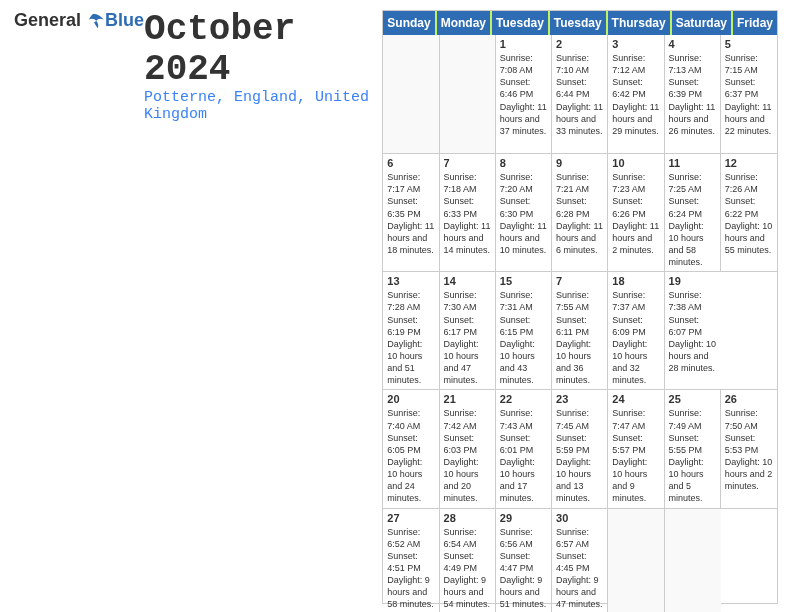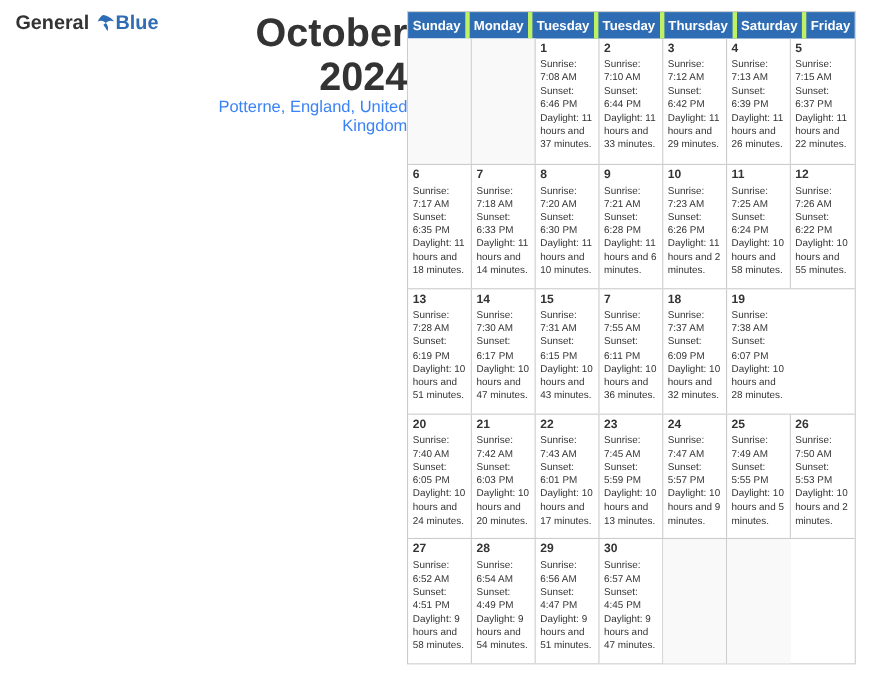--- a/index.html
+++ b/index.html
@@ -31,21 +31,22 @@
     .logo-text {
       display: flex;
       align-items: center;
     }
     .logo-icon {
       width: 22px;
       height: 18px;
       margin-left: 2px;
     }
     .title-section {
-      text-align: right;
+      text-align: left;
+      font-family: Liberation Mono, monospace;
     }
     .month-title {
       font-size: 36px;
       font-weight: bold;
       color: #333;
       line-height: 1.1;
     }
     .location {
       font-size: 15px;
       color: #3b82f6;
@@ -60,21 +61,21 @@
       display: grid;
       grid-template-columns: repeat(7, 1fr);
       background: #2e6db4;
     }
     .cal-header-cell {
       color: #fff;
       font-size: 12px;
       font-weight: bold;
       padding: 5px 4px;
       text-align: left;
-      border-right: 4px solid #bef264;
+      border-right: 2px solid #bef264;
     }
     .cal-header-cell:last-child { border-right: none; }
     .calendar-body {
       flex: 1;
       display: grid;
       grid-template-rows: repeat(5, 1fr);
     }
     .cal-row {
       display: grid;
       grid-template-columns: repeat(7, 1fr);

